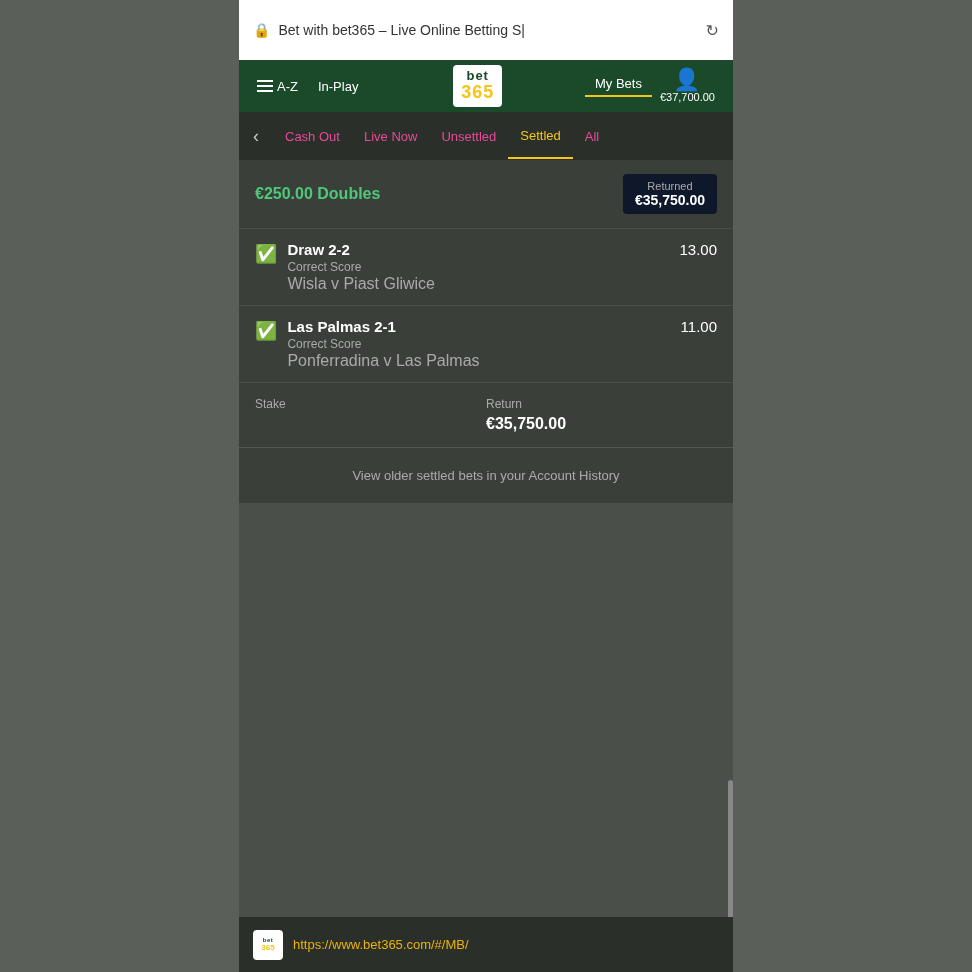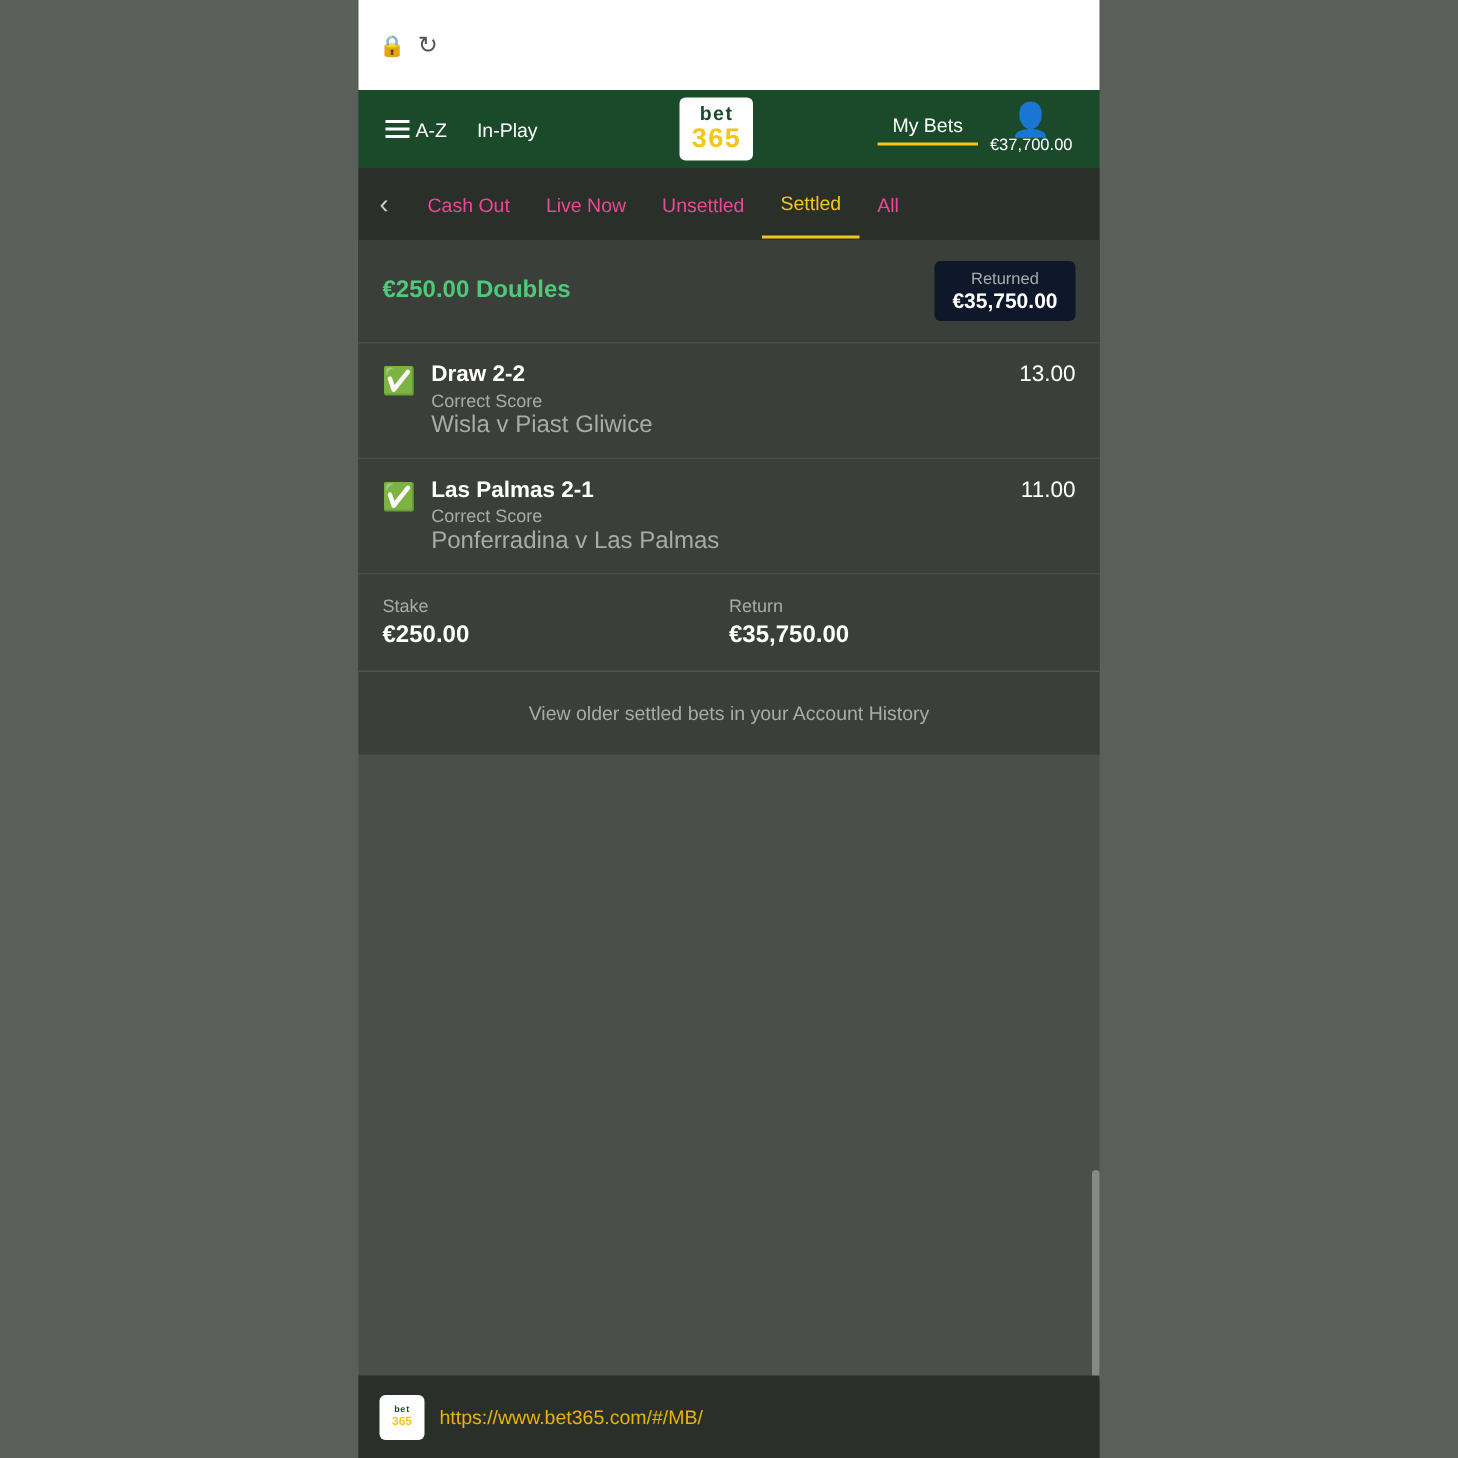--- a/index.html
+++ b/index.html
@@ -322,20 +322,21 @@
       font-size: 13px;
     }
   </style>
 </head>
 <body>
 
 <div class="browser-wrapper">
 
   <div class="address-bar">
     <span class="lock-icon">🔒</span>
+    <span class="address-text">Bet with bet365 – Live Online Betting S|</span>
     <span class="refresh-icon">↻</span>
   </div>
 
   <div class="top-nav">
     <div class="nav-menu">
       <div class="nav-menu-icon">
         <span></span>
           <span></span>
           <span></span>
       </div>
@@ -391,21 +392,20 @@
           <div class="bet-leg-result">Las Palmas 2-1</div>
           <div class="bet-leg-type">Correct Score</div>
           <div class="bet-leg-match">Ponferradina v Las Palmas</div>
         </div>
         <span class="bet-leg-odds">11.00</span>
       </div>
 
       <div class="bet-footer">
         <div class="bet-footer-item">
           <div class="bet-footer-label">Stake</div>
-          <div class="bet-footer-value">€250.00</div>
         </div>
         <div class="bet-footer-item">
           <div class="bet-footer-label">Return</div>
           <div class="bet-footer-value">€35,750.00</div>
         </div>
       </div>
     </div>
 
     <div class="history-link">
       <span>View older settled bets in your Account History</span>

